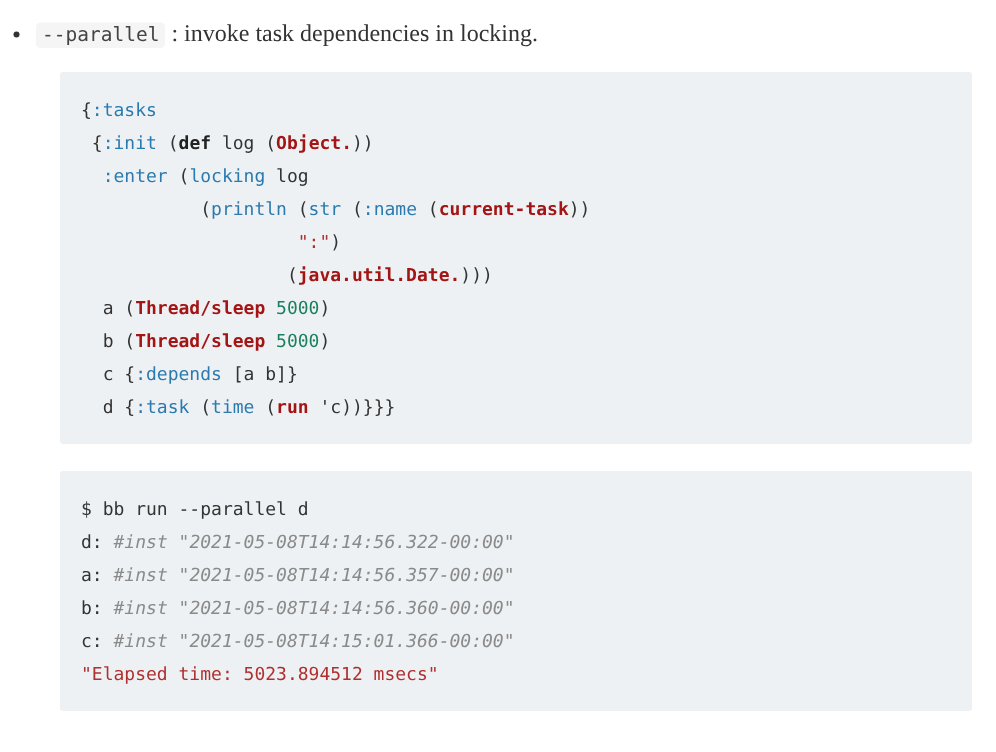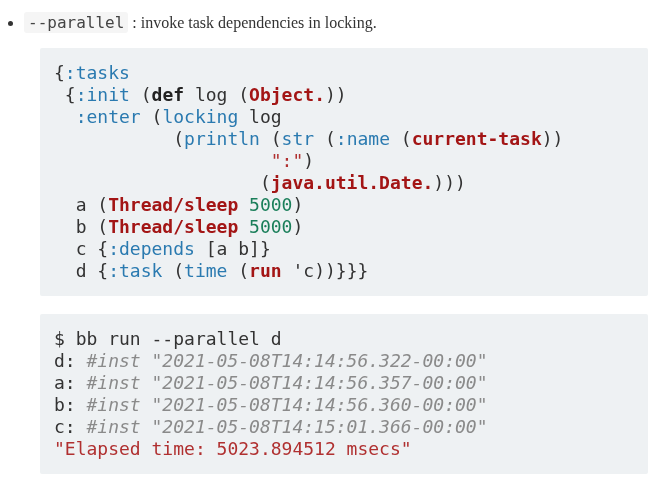--- a/index.html
+++ b/index.html
@@ -22,29 +22,29 @@
     margin-left: -16px;
   }
   ul.bullet > li {
     margin: 0;
     padding: 0;
     color: #333;
     line-height: 1.6;
   }
   code.inline {
     font-family: Consolas, Menlo, 'DejaVu Sans Mono', monospace;
-    font-size: 16px;
+    font-size: 13px;
     background: #f5f5f5;
     padding: 1px 4px;
     border-radius: 3px;
     color: #444;
   }
   pre.code {
     font-family: Consolas, Menlo, 'DejaVu Sans Mono', monospace;
-    font-size: 18px;
+    font-size: 12px;
     line-height: 22px;
     background: #eef1f3;
     color: #333;
     padding: 14px 14px;
     margin: 0 0 18px 0;
     overflow-x: auto;
     white-space: pre;
     border-radius: 2px;
   }
   

